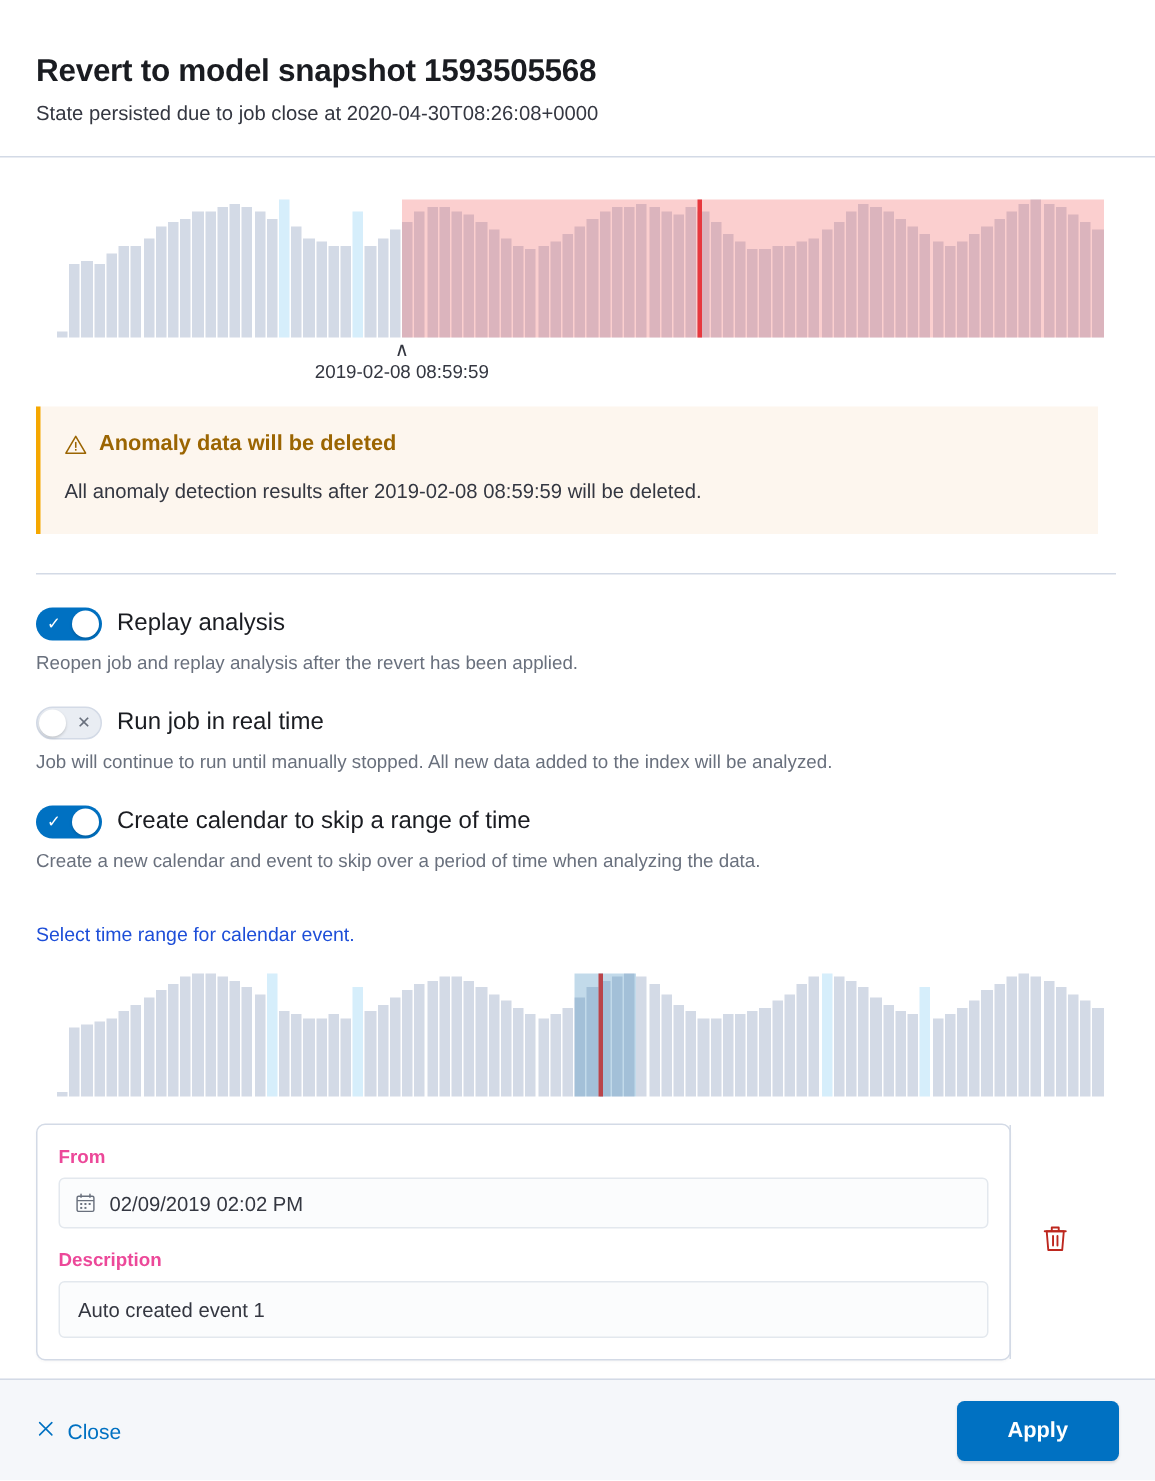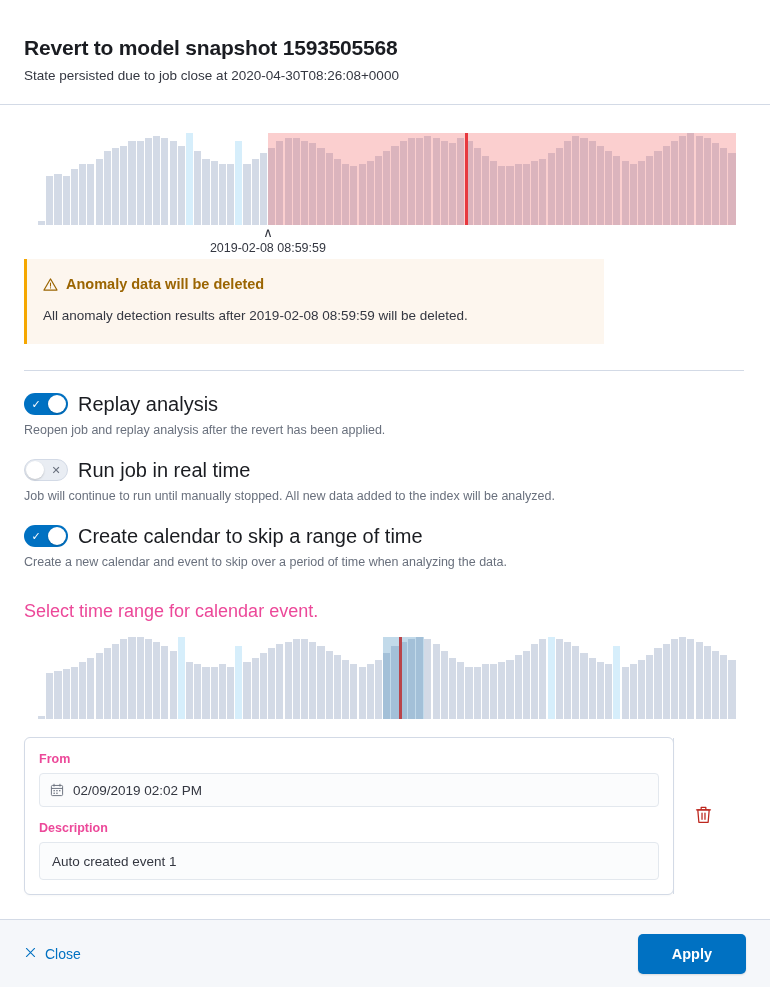--- a/index.html
+++ b/index.html
@@ -111,25 +111,25 @@
     top: 14px;
     transform: translateX(-50%);
     font-size: 12.5px;
     line-height: 18px;
     color: #343741;
     white-space: nowrap;
   }
 
   
   .callout {
-    margin-top: 0;
+    margin-top: 12px;
     background: #fdf6ee;
     border-left: 3px solid #f5a700;
     padding: 14px 16px 18px 16px;
-    width: 580px;
+    width: 708px;
   }
   .callout-title {
     display: flex;
     align-items: center;
     gap: 8px;
     color: #9b6502;
     font-size: 14.5px;
     font-weight: 700;
     line-height: 22px;
     margin-bottom: 10px;
@@ -179,36 +179,36 @@
     position: absolute;
     top: 0; height: 22px;
     width: 20px;
     display: flex; align-items: center; justify-content: center;
     font-size: 11px;
     line-height: 1;
   }
   .switch.on .glyph { left: 2px; color: #ffffff; }
   .switch.off .glyph { right: 1px; top: -1px; color: #69707d; }
   .switch-label {
-    font-size: 20px;
+    font-size: 16px;
     line-height: 20px;
     color: #1a1c21;
   }
   .switch-help {
     margin-top: 6px;
     font-size: 12.5px;
     line-height: 18px;
     color: #69707d;
   }
 
   .section-label {
     margin-top: 30px;
-    font-size: 18px;
+    font-size: 13px;
     line-height: 20px;
-    color: #ec4899;
+    color: #1d4ed8;
   }
 
   
   .event-panel {
     margin-top: 18px;
     width: 650px;
     border: 1px solid #d3dae6;
     border-radius: 6px;
     background: #ffffff;
     display: flex;

